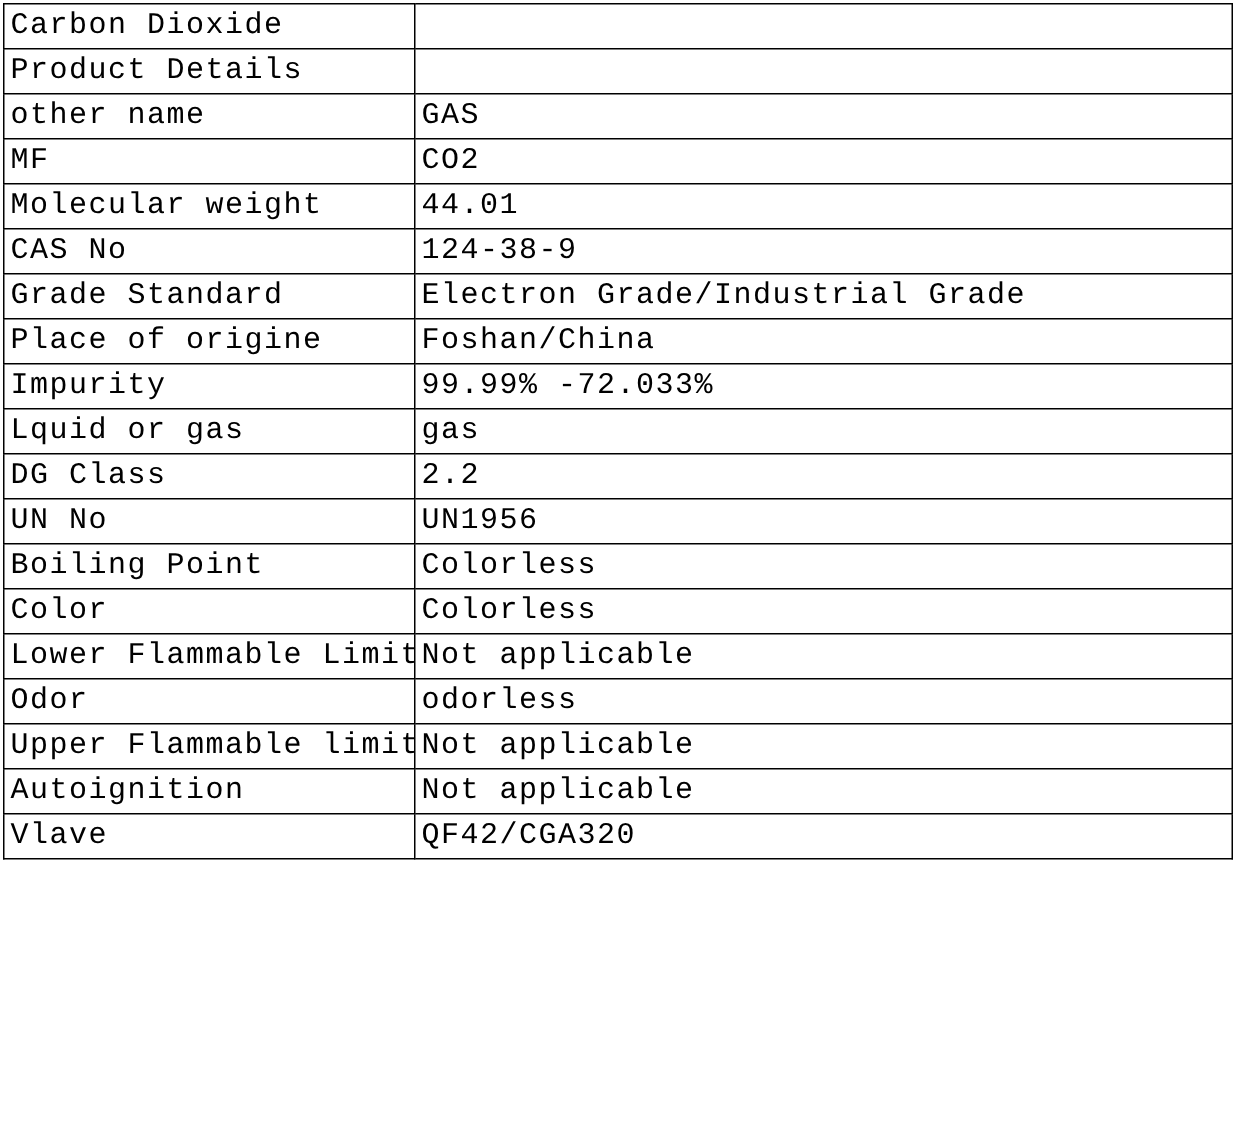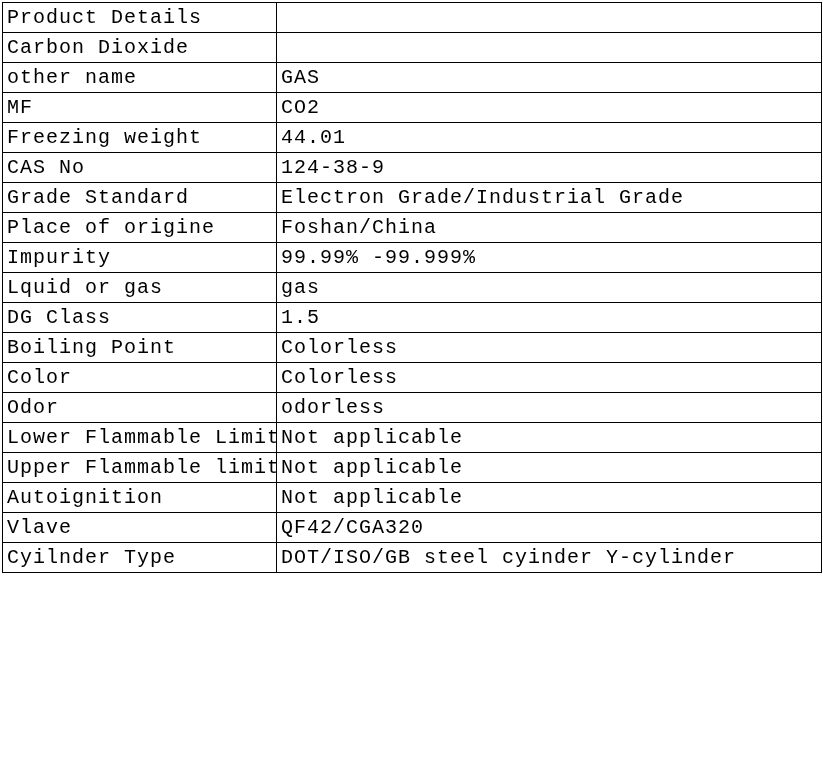--- a/index.html
+++ b/index.html
@@ -32,89 +32,89 @@
 </head>
 <body>
 
 <table>
   <colgroup>
     <col class="left-col">
     <col class="right-col">
   </colgroup>
   <tbody>
     <tr>
-        <td>Product Details</td>
+        <td>Carbon Dioxide</td>
         <td></td>
       </tr>
     <tr>
-        <td>Carbon Dioxide</td>
+        <td>Product Details</td>
         <td></td>
       </tr>
     <tr>
         <td>other name</td>
         <td>GAS</td>
       </tr>
     <tr>
         <td>MF</td>
         <td>CO2</td>
       </tr>
     <tr>
-        <td>Freezing weight</td>
+        <td>Molecular weight</td>
         <td>44.01</td>
       </tr>
     <tr>
         <td>CAS No</td>
         <td>124-38-9</td>
       </tr>
     <tr>
         <td>Grade Standard</td>
         <td>Electron Grade/Industrial Grade</td>
       </tr>
     <tr>
         <td>Place of origine</td>
         <td>Foshan/China</td>
       </tr>
     <tr>
         <td>Impurity</td>
-        <td>99.99% -99.999%</td>
+        <td>99.99% -72.033%</td>
       </tr>
     <tr>
         <td>Lquid or gas</td>
         <td>gas</td>
       </tr>
     <tr>
         <td>DG Class</td>
-        <td>1.5</td>
+        <td>2.2</td>
+      </tr>
+    <tr>
+        <td>UN No</td>
+        <td>UN1956</td>
       </tr>
     <tr>
         <td>Boiling Point</td>
         <td> Colorless</td>
       </tr>
     <tr>
         <td>Color</td>
         <td>Colorless</td>
       </tr>
     <tr>
+        <td>Lower Flammable Limit</td>
+        <td>Not applicable</td>
+      </tr>
+    <tr>
         <td>Odor</td>
         <td>odorless</td>
-      </tr>
-    <tr>
-        <td>Lower Flammable Limit</td>
-        <td>Not applicable</td>
       </tr>
     <tr>
         <td>Upper Flammable limit</td>
         <td>Not applicable</td>
       </tr>
     <tr>
         <td>Autoignition</td>
         <td>Not applicable</td>
       </tr>
     <tr>
         <td>Vlave</td>
         <td>QF42/CGA320</td>
       </tr>
-    <tr>
-        <td>Cyilnder Type</td>
-        <td>DOT/ISO/GB steel cyinder  Y-cylinder</td>
-      </tr>
   </tbody>
 </table>
 
 </body></html>

